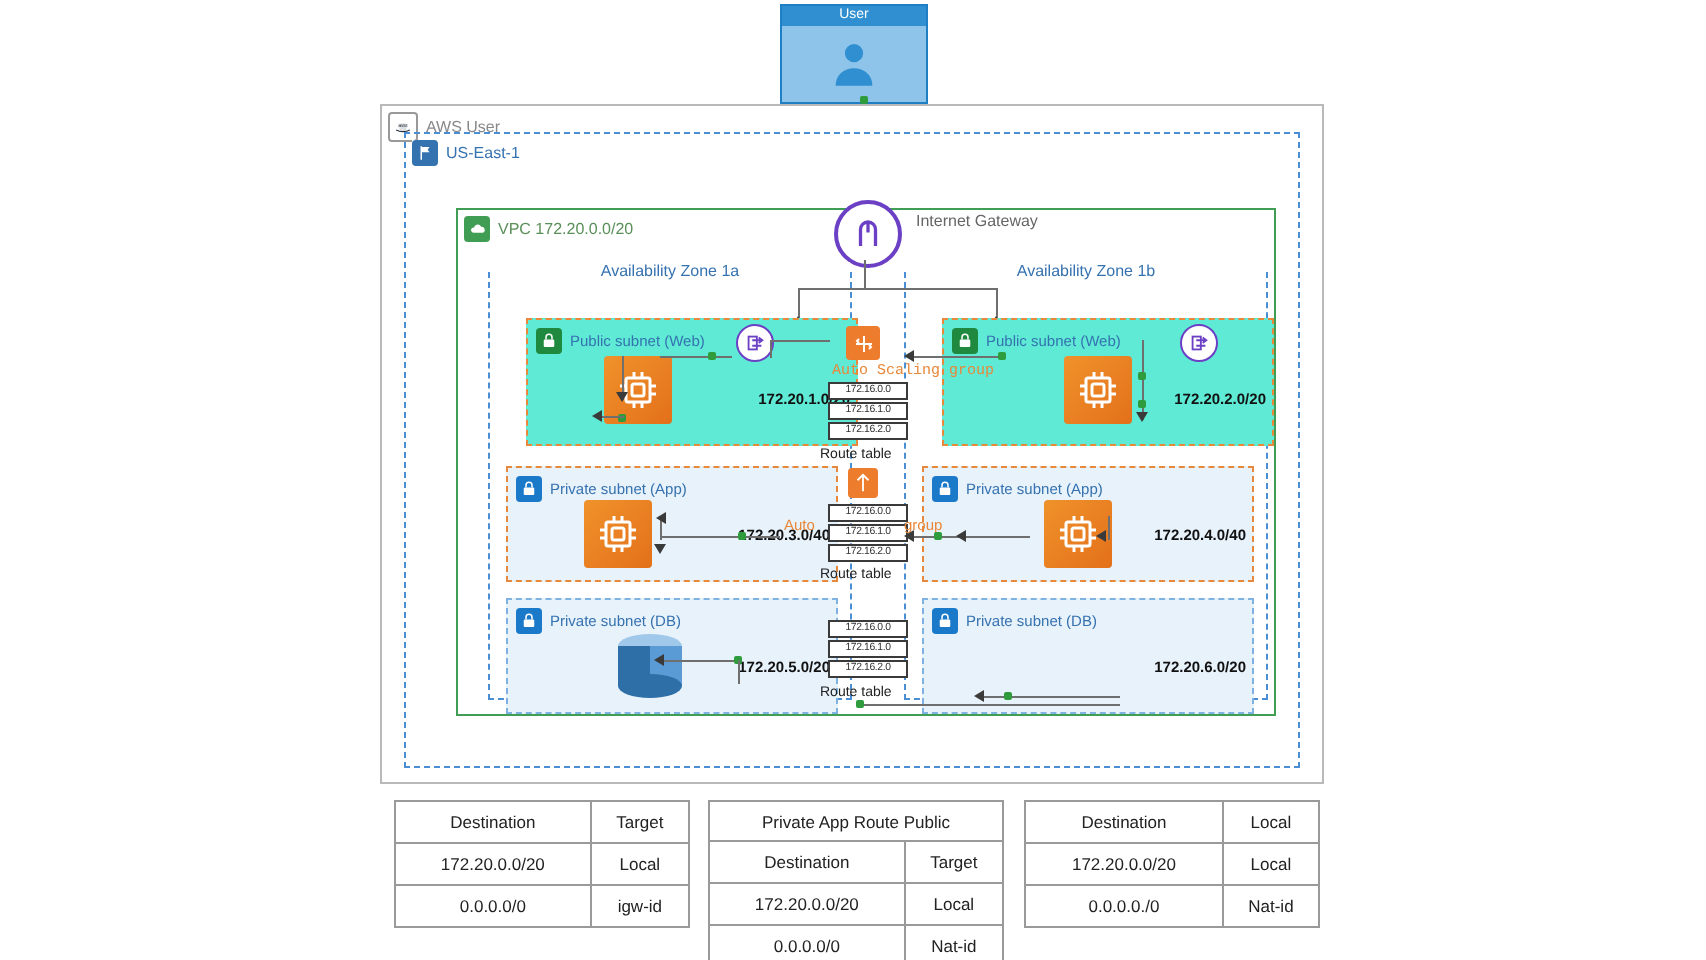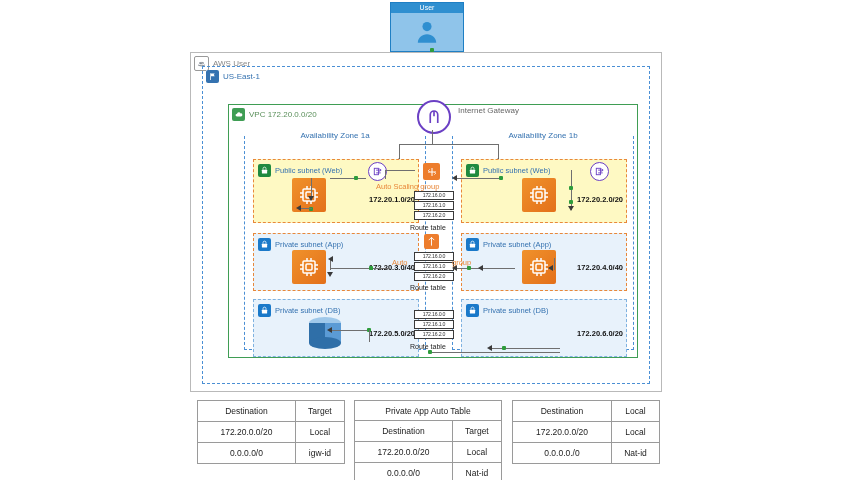--- a/index.html
+++ b/index.html
@@ -13,21 +13,21 @@
   #region{left:202px;top:66px;width:446px;height:316px;border:1px dashed #4a8fd4;}
   #vpc{left:228px;top:104px;width:408px;height:252px;border:1.4px solid #3f9d54;}
   #az1a{left:244px;top:136px;width:180px;height:212px;border:1px dashed #4a8fd4;}
   #az1b{left:452px;top:136px;width:180px;height:212px;border:1px dashed #4a8fd4;}
 
   .az-title{top:-6px;left:0;width:100%;text-align:center;color:#3572b0;font-size:8px;background:#fff;}
   .az-title span{background:#fff;padding:0 4px;}
 
   
   .subnet{position:absolute;left:8px;width:164px;}
-  .sub-pub{height:62px;border:1px dashed #e8883a;background:#fef9c3;}
+  .sub-pub{height:62px;border:1px dashed #e8883a;background:#5eead4;margin-left:10px;}
   .sub-priv{height:56px;border:1px dashed #e8883a;background:#e8f2fb;}
   .sub-db{height:56px;border:1px dashed #7fb2e0;background:#e8f2fb;}
   .sub-plain{border:1px dashed #7fb2e0;background:#e8f2fb;}
   .sub-hd{position:absolute;left:4px;top:4px;display:flex;align-items:center;gap:4px;}
   .sq{width:13px;height:13px;border-radius:2px;display:flex;align-items:center;justify-content:center;}
   .sq svg{width:9px;height:9px;}
   .sub-name{font-size:7.5px;color:#3572b0;}
   .cidr{position:absolute;right:3px;bottom:18px;font-size:7.5px;font-weight:bold;color:#111;}
 
   
@@ -284,21 +284,21 @@
       <path d="M9 9h10M9 15h10M16 6l4 3-4 3"></path>
     </svg>
 </div>
 
 <div class="abs asg-ico" style="left:423px;top:163px;">
   <svg viewBox="0 0 24 24" fill="none" stroke="#fff" stroke-width="2">
       <path d="M12 4v16M4 12h16"></path>
       <path d="M7 7l-2 2 2 2M17 17l2-2-2-2"></path>
     </svg>
 </div>
-<div class="abs asg-lbl" style="left:376px;top:182px;">Auto Scaling group</div>
+<div class="abs asg-lbl" style="left:416px;top:182px;font-family:Liberation Mono, monospace;">Auto Scaling group</div>
 
 <div class="abs ipstack" style="left:414px;top:191px;">
   <div class="ipbox">172.16.0.0</div>
   <div class="ipbox">172.16.1.0</div>
   <div class="ipbox">172.16.2.0</div>
 </div>
 <div class="abs rt-lbl" style="left:410px;top:224px;">Route table</div>
 
 <div class="abs rt-ico" style="left:424px;top:234px;">
   <svg viewBox="0 0 24 24" fill="none" stroke="#fff" stroke-width="2">
@@ -376,21 +376,21 @@
   <tr>
         <td>0.0.0.0/0</td>
       <td>igw-id</td>
       </tr>
 </tbody>
   </table>
 
 <table class="rtbl" id="tbl2">
   <tbody>
       <tr>
-        <td class="ttl" colspan="2">Private App Auto Table</td>
+        <td class="ttl" colspan="2">Private App Route Public</td>
       </tr>
   <tr>
         <td>Destination</td>
       <td>Target</td>
       </tr>
   <tr>
         <td>172.20.0.0/20</td>
       <td>Local</td>
       </tr>
   <tr>

